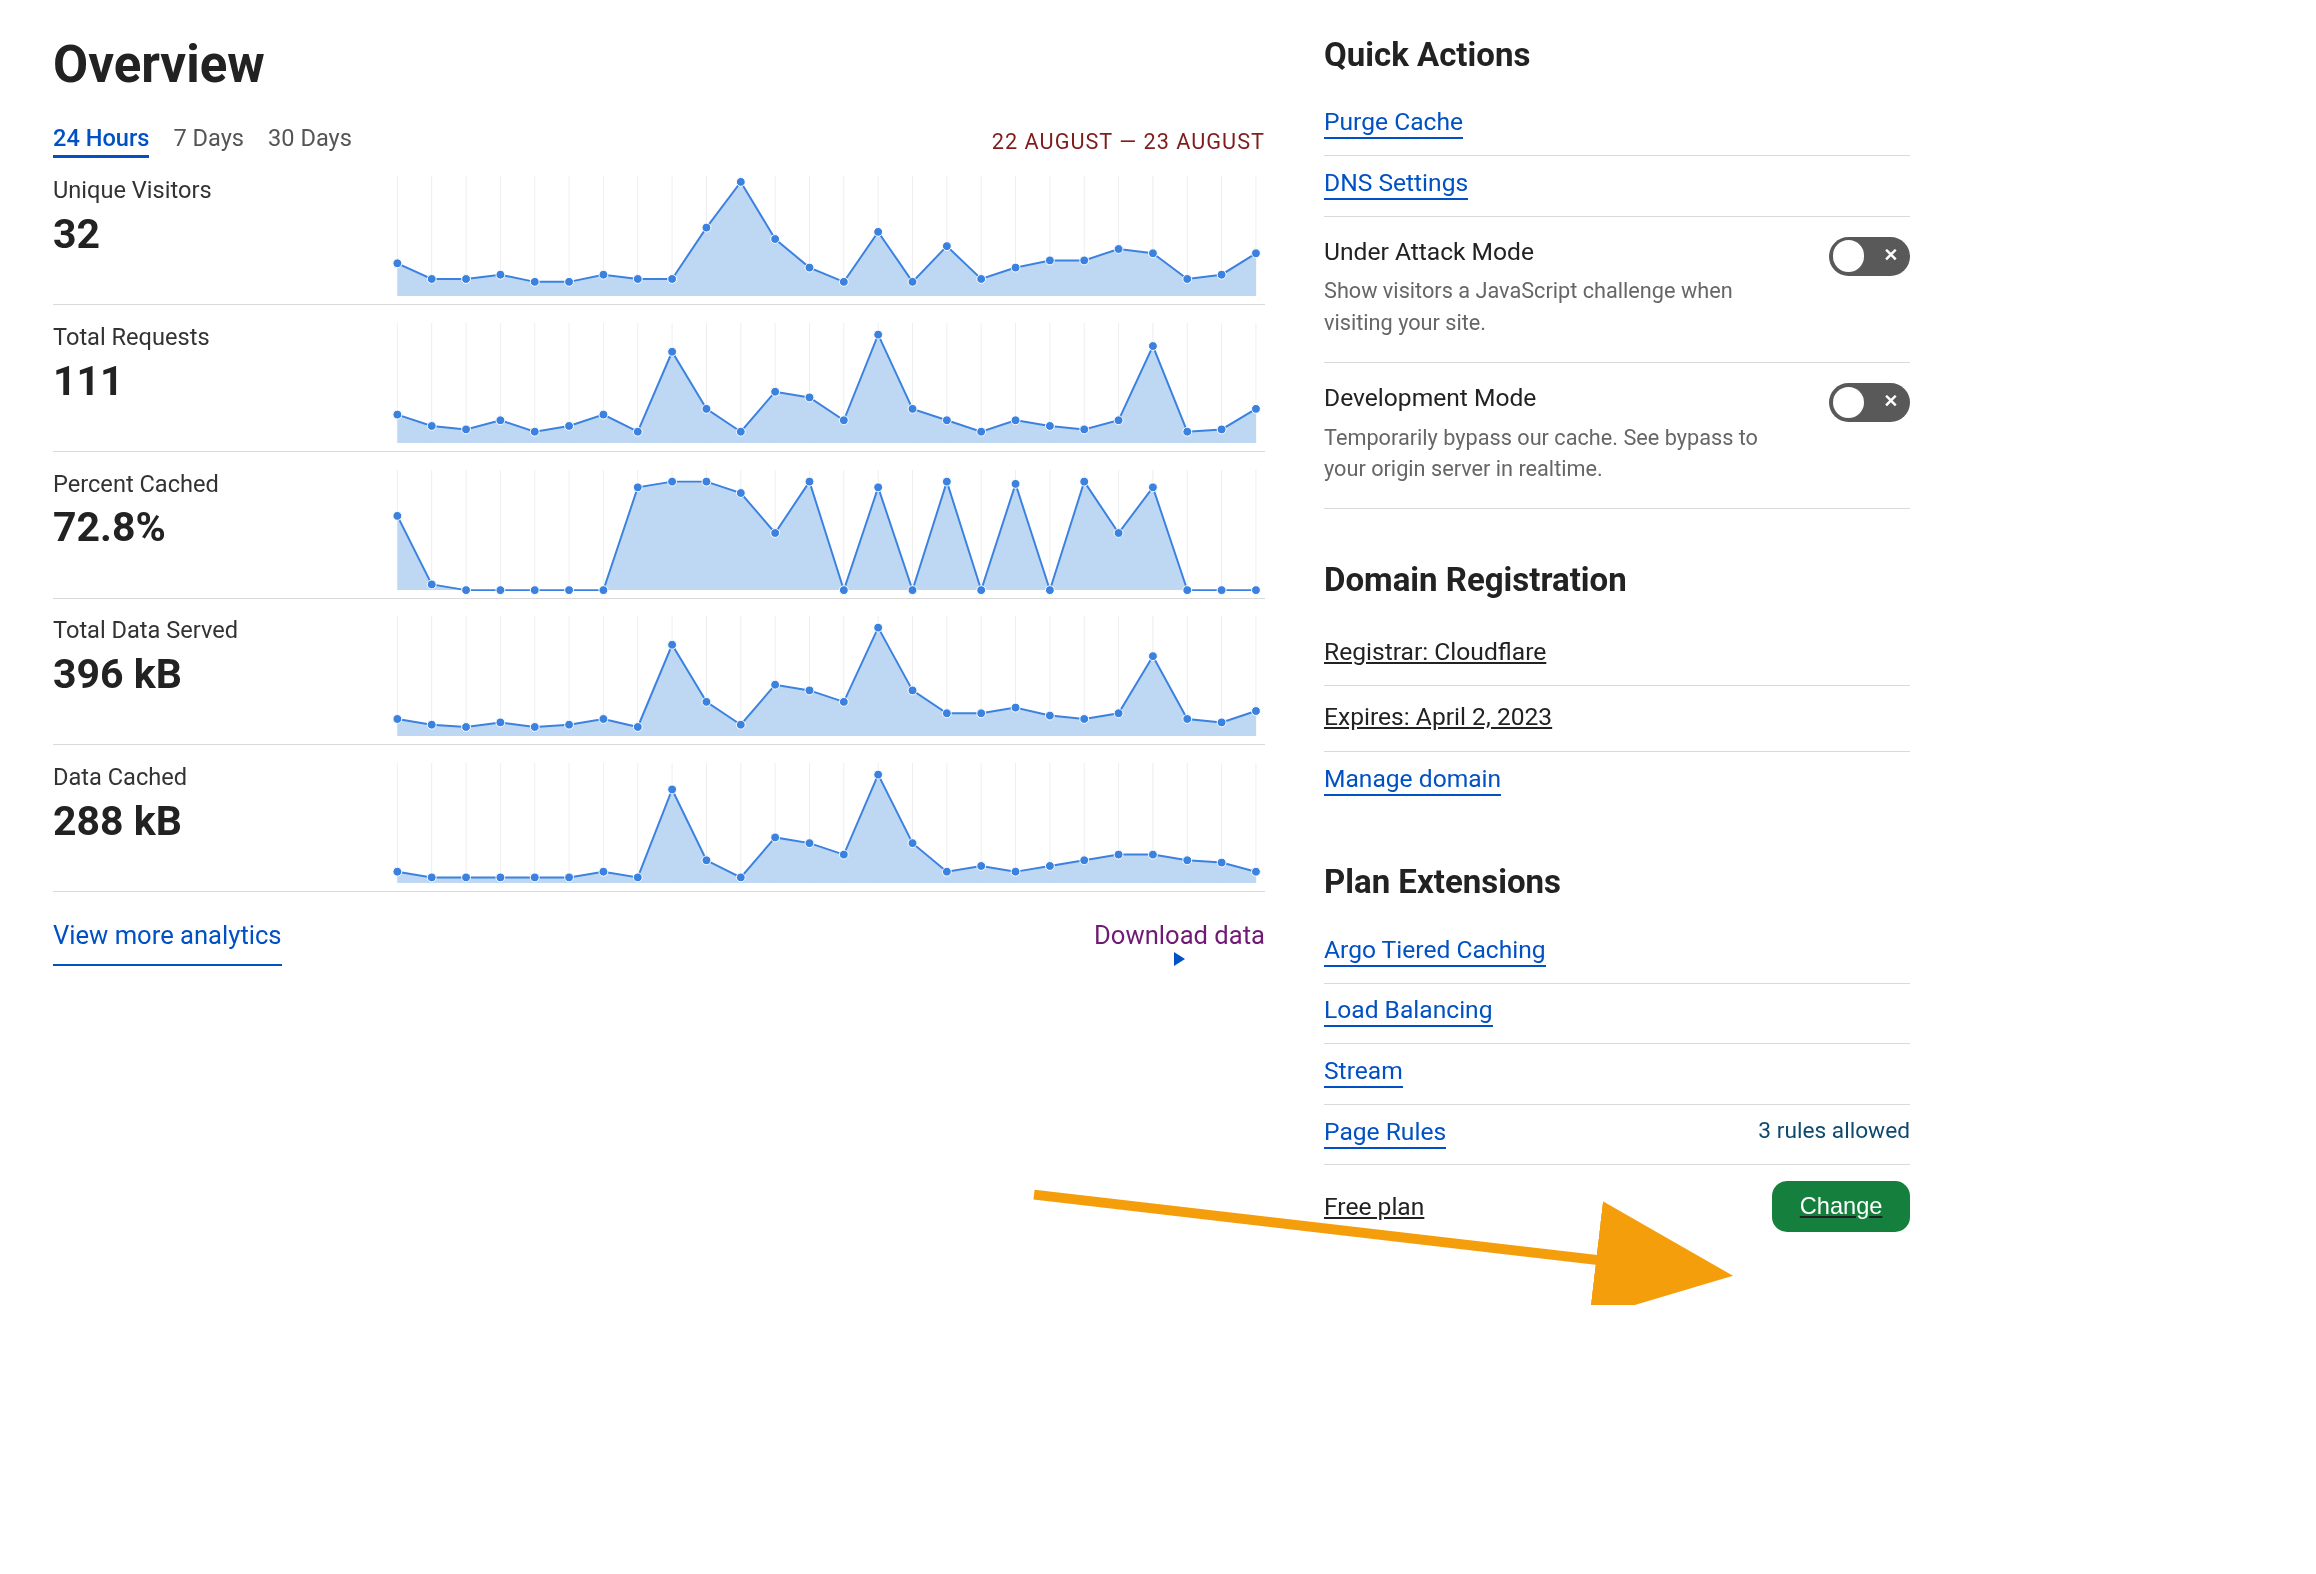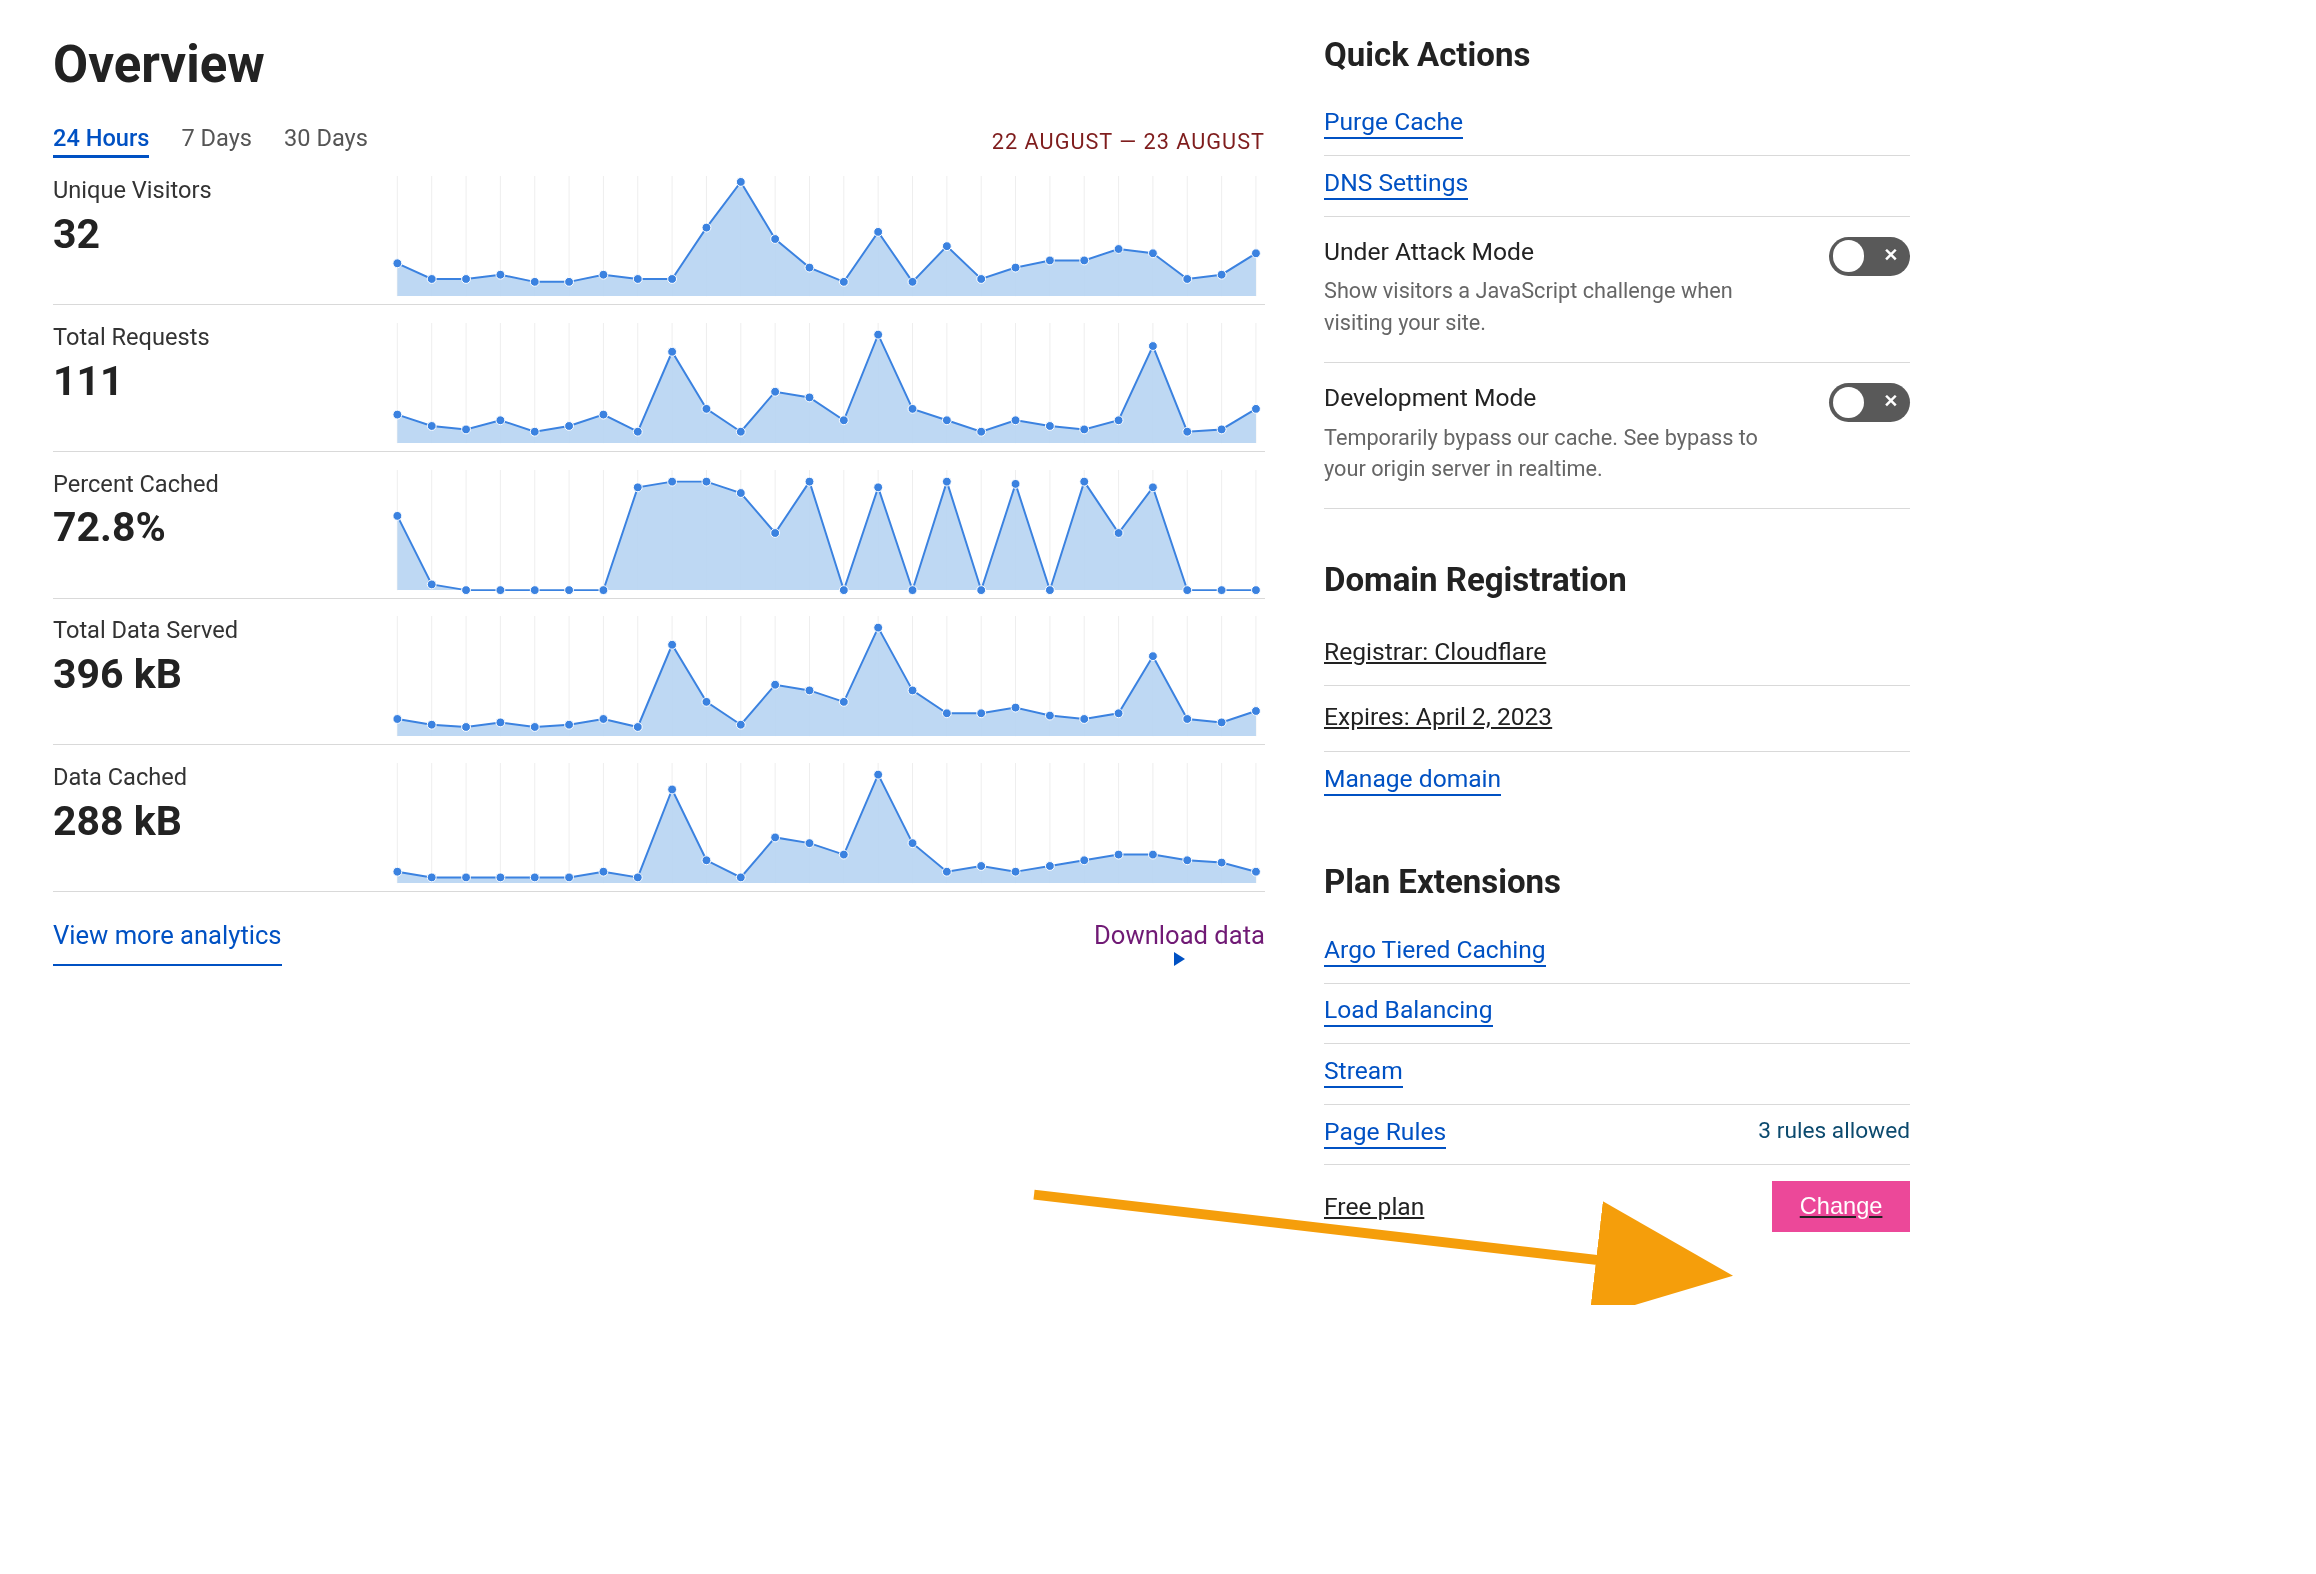--- a/index.html
+++ b/index.html
@@ -10,21 +10,21 @@
     padding: 35px 53px;
     width: 2317px;
   }
   .row { display: flex; gap: 59px; }
   .main { flex: 1 1 auto; max-width: 1212px; }
   .side { width: 586px; flex: 0 0 586px; }
 
   h1.page-title { font-size: 51px; font-weight: 700; margin-bottom: 29.6px; }
 
   .tab-row { display:flex; align-items:center; justify-content:space-between; border-bottom: 0px; }
-  .tabs { display:flex; gap: 32px; font-size: 23.6px; color:#555; }
+  .tabs { display:flex; gap: 24px; font-size: 23.6px; color:#555; }
   .tab { padding-bottom: 3.9px; cursor:pointer; }
   .tab.active { color:#0051c3; border-bottom: 3px solid #0051c3; font-weight:500;}
   .date-range { font-size: 21.7px; letter-spacing: 1px; color:#7f1d1d; }
 
   .metric { display:flex; align-items:flex-start; border-bottom:1px solid #d9d9d9; padding: 17.7px 0 0 0; gap: 19.7px; }
   .metric:last-of-type { }
   .metric .label-col { width: 315px; flex: 0 0 315px; }
   .metric .label { font-size: 23.6px; color:#333; margin-bottom: 5.9px; }
   .metric .value { font-size: 41px; font-weight:700; }
   .metric .chart-col { flex: 1 1 auto; }
@@ -51,21 +51,21 @@
   .toggle-row { border-bottom:1px solid #d9d9d9; padding: 19.7px 0 23.6px 0; display:flex; justify-content:space-between; align-items:flex-start; gap:29.6px;}
   .toggle-row .tcol { flex:1;}
   .toggle-title { font-size:24.6px; color:#222; margin-bottom:9.9px; }
   .toggle-desc { font-size:21.7px; color:#666; line-height:1.45; }
   .toggle { width:81px; height:39px; border-radius:39px; background:#595959; position:relative; flex:0 0 81px; cursor:pointer; display:flex; align-items:center; justify-content:flex-end; padding-right:11.8px;}
   .toggle .knob { position:absolute; left:3.9px; top:3.9px; width:31.5px; height:31.5px; border-radius:50%; background:#fff;}
   .toggle .x { color:#fff; font-size:17.7px; font-weight:700; line-height:1;}
 
   .info-row { border-bottom:1px solid #d9d9d9; padding: 15.8px 0 19.7px 0; font-size:24.6px; color:#222; display:flex; justify-content:space-between; align-items:center;text-decoration:underline;}
 
-  .change-btn { background:#ec4899; color:#fff; font-size:23.6px; padding:11.8px 27.6px; border-radius:0; border:none; cursor:pointer;}
+  .change-btn { background:#15803d; color:#fff; font-size:23.6px; padding:11.8px 27.6px; border-radius:15px; border:none; cursor:pointer;}
 
   
   .arrow-annot { position:absolute; pointer-events:none; }
 </style>
 </head>
 <body>
 
 <div class="row">
   <div class="main">
     <h1 class="page-title">Overview</h1>

